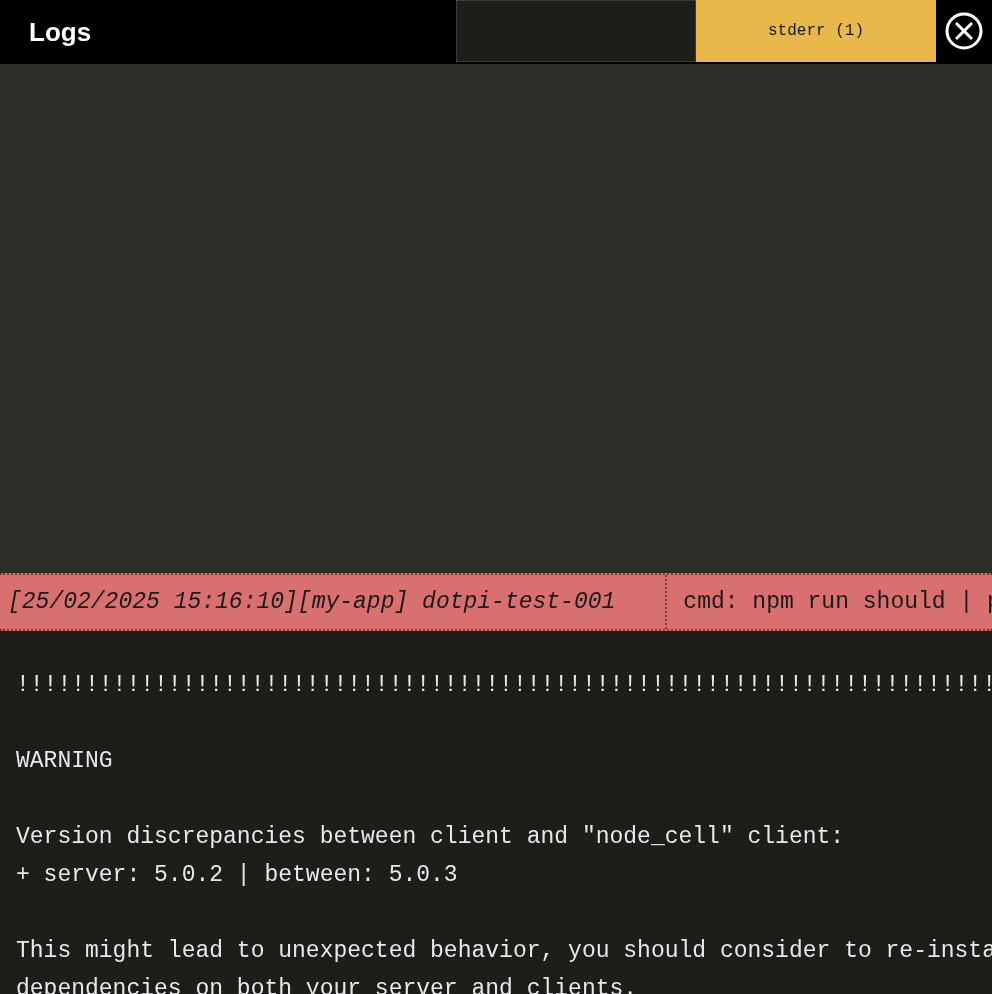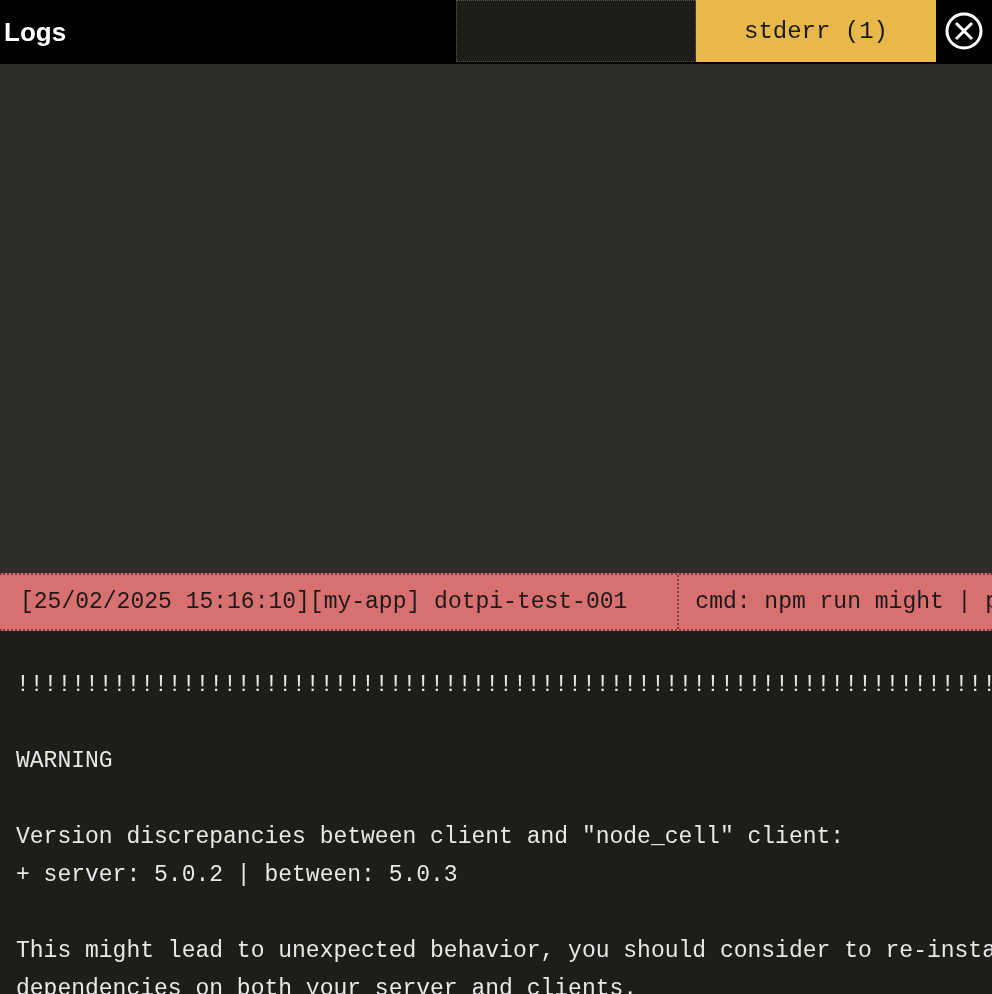--- a/index.html
+++ b/index.html
@@ -19,36 +19,36 @@
     height: 64px;
     background: #000000;
     display: flex;
     align-items: stretch;
     justify-content: space-between;
   }
   .title {
     color: #ffffff;
     font-weight: bold;
     font-size: 26px;
-    padding-left: 4px;
+    padding-left: 29px;
     display: flex;
     align-items: center;
     font-family: -apple-system, 'Segoe UI', sans-serif;
   }
   .tabs {
     display: flex;
     align-items: stretch;
     height: 62px;
   }
   .tab {
     width: 240px;
     display: flex;
     align-items: center;
     justify-content: center;
-    font-size: 24px;
+    font-size: 16px;
     font-family: 'Consolas', 'Monaco', 'Courier New', monospace;
     border: 1px dotted #555;
     cursor: pointer;
   }
   .tab.inactive {
     background: #1e1d1a;
     color: #888;
   }
   .tab.active {
     background: #e8b84a;
@@ -77,22 +77,23 @@
     align-items: center;
     color: #1a1a1a;
     font-size: 23px;
     font-family: 'Consolas', 'Monaco', 'Courier New', monospace;
     white-space: nowrap;
     overflow: hidden;
     border-top: 2px dotted #8a3a3a;
     border-bottom: 2px dotted #8a3a3a;
   }
   .red-left {
-    padding-left: 20px;
+    padding-left: 8px;
     flex: 0 0 auto;
+    font-style: italic;
   }
   .red-divider {
     border-left: 2px dotted #8a3a3a;
     height: 100%;
     margin: 0 10px 0 50px;
   }
   .red-right {
     padding-left: 6px;
     flex: 1;
     overflow: hidden;
@@ -128,21 +129,21 @@
 </div>
 
 <div class="upper-pane"></div>
 
 <div class="red-bar">
   <div class="red-left">
     <span>[25/02/2025 15:16:10]</span><span>[my-app]</span> <span>dotpi-test-001</span>
   </div>
   <div class="red-divider"></div>
   <div class="red-right">
-    <span>cmd:</span> <span>npm run might</span> <span>|</span> <span>pwd:</span> 
+    <span>cmd:</span> <span>npm run should</span> <span>|</span> <span>pwd:</span> 
   </div>
 </div>
 
 <div class="log-content"><span>!!!!!!!!!!!!!!!!!!!!!!!!!!!!!!!!!!!!!!!!!!!!!!!!!!!!!!!!!!!!!!!!!!!!!!!!!!!!!!!!!!!</span>
 <span></span>
 <span>WARNING</span>
 <span></span>
 <span>Version discrepancies between client and "node_cell" client:</span>
 <span>+ server: 5.0.2 | between: 5.0.3</span>
 <span></span>

